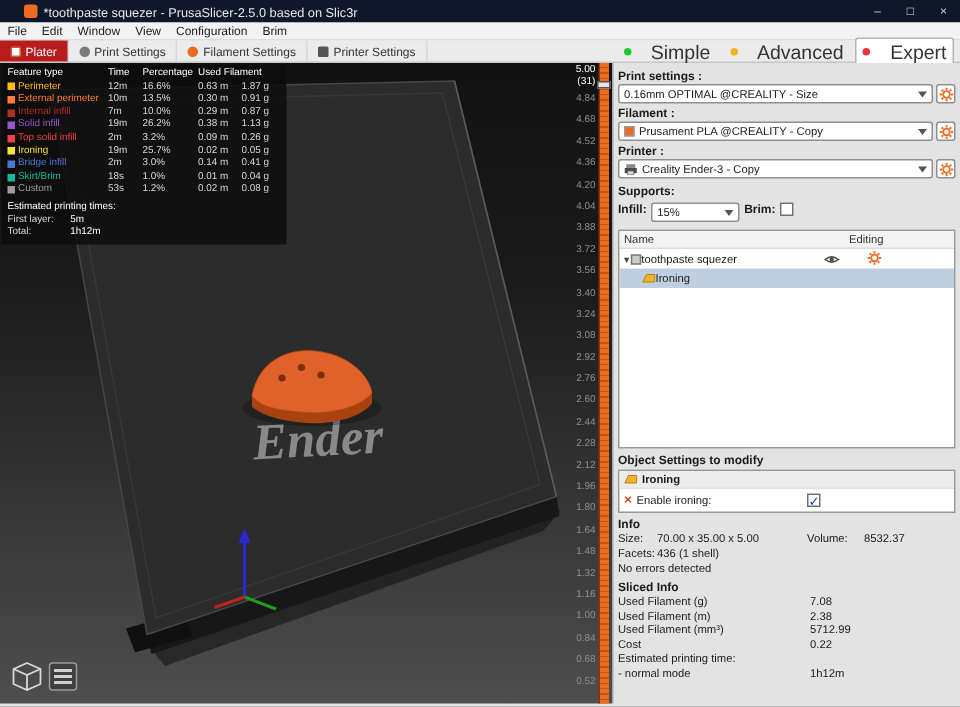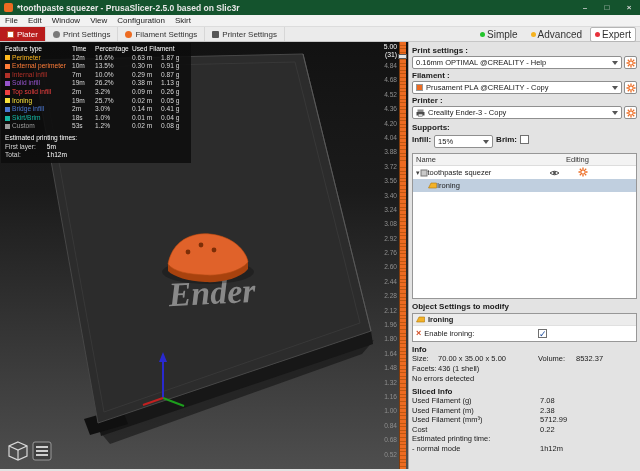--- a/index.html
+++ b/index.html
@@ -1,22 +1,22 @@
 <!DOCTYPE html>
 <html><head>
 <meta charset="utf-8">
 <style>
   html,body{margin:0;padding:0;background:#9a9a9a;}
   *{box-sizing:border-box;}
   .window{width:640px;height:471px;position:relative;overflow:hidden;background:#e3e3e3;
           font-family:"Liberation Sans",sans-serif;}
 
   
-  .titlebar{height:15px;background:#14532d;display:flex;align-items:center;color:#e8e8e8;
-            font-size:8.5px;padding-left:4px;font-weight:bold;}
+  .titlebar{height:15px;background:#0f172a;display:flex;align-items:center;color:#e8e8e8;
+            font-size:8.5px;padding-left:16px;}
   .app-icon{width:9px;height:9px;background:#ED6B21;border-radius:2px;margin-right:4px;flex:none;}
   .title-text{flex:1;white-space:nowrap;overflow:hidden;}
   .win-btn{width:22px;height:15px;display:flex;align-items:center;justify-content:center;
            font-size:8px;color:#d8d8d8;}
 
   
   .menubar{height:12px;background:#f2f2f2;border-bottom:1px solid #dcdcdc;display:flex;
            align-items:center;font-size:8px;color:#222;}
   .menu-item{padding:0 5px;}
 
@@ -25,22 +25,22 @@
           align-items:stretch;font-size:8px;color:#333;}
   .tabs{display:flex;}
   .tab{display:flex;align-items:center;gap:3px;padding:0 7px;border-right:1px solid #d7d7d7;}
   .tab.active{background:#b91c1c;color:#fff;}
   .tab-icon{width:7px;height:7px;flex:none;border-radius:1px;}
   .ti-plater{background:#fff;border:1px solid #c86030;}
   .ti-print-settings{background:#7a7a7a;border-radius:50%;}
   .ti-filament-settings{background:#ED6B21;border-radius:50%;}
   .ti-printer-settings{background:#555;}
   .modes{margin-left:auto;display:flex;align-items:center;gap:3px;padding-right:4px;}
-  .mode{display:flex;align-items:center;gap:2px;padding:1px 4px;border-radius:2px;
-        font-size:10px;border:1px solid transparent;}
+  .mode{display:flex;align-items:center;gap:13px;padding:1px 4px;border-radius:2px;
+        font-size:13px;border:1px solid transparent;}
   .mode.active{background:#fff;border-color:#b5b5b5;}
   .dot{width:5px;height:5px;border-radius:50%;flex:none;}
 
   
   .main{display:flex;height:427px;}
   .canvas-area{width:408px;position:relative;flex:none;
                background:linear-gradient(180deg,#121212 0%,#1b1b1b 35%,#4e4e4e 100%);}
   svg.scene{position:absolute;left:0;top:0;}
 
   
@@ -132,21 +132,21 @@
     <span class="win-btn">□</span>
     <span class="win-btn">×</span>
   </div>
 
   <div class="menubar">
       <span class="menu-item">File</span>
       <span class="menu-item">Edit</span>
       <span class="menu-item">Window</span>
       <span class="menu-item">View</span>
       <span class="menu-item">Configuration</span>
-      <span class="menu-item">Skirt</span>
+      <span class="menu-item">Brim</span>
     </div>
 
   <div class="tabbar">
     <div class="tabs">
         <div class="tab active">
           <span class="tab-icon ti-plater"></span>
           <span class="tab-label">Plater</span>
         </div>
         <div class="tab">
           <span class="tab-icon ti-print-settings"></span>
@@ -351,21 +351,21 @@
         <div class="ruler"></div>
         <div class="thumb"></div>
       </div>
     </div>
 
     <div class="sidebar">
 
       <div class="sb-label">Print settings :</div>
       <div class="combo-row">
         <div class="combo">
-          <span class="combo-text">0.16mm OPTIMAL @CREALITY - Help</span>
+          <span class="combo-text">0.16mm OPTIMAL @CREALITY - Size</span>
           <span class="combo-arrow"></span>
         </div>
         <div class="icon-btn">
           <svg width="10" height="10" viewBox="0 0 10 10">
               <g stroke="#ED6B21" stroke-width="1.3">
                 <line x1="5" y1="0.5" x2="5" y2="2"></line>
                 <line x1="5" y1="8" x2="5" y2="9.5"></line>
                 <line x1="0.5" y1="5" x2="2" y2="5"></line>
                 <line x1="8" y1="5" x2="9.5" y2="5"></line>
                 <line x1="1.8" y1="1.8" x2="2.9" y2="2.9"></line>

